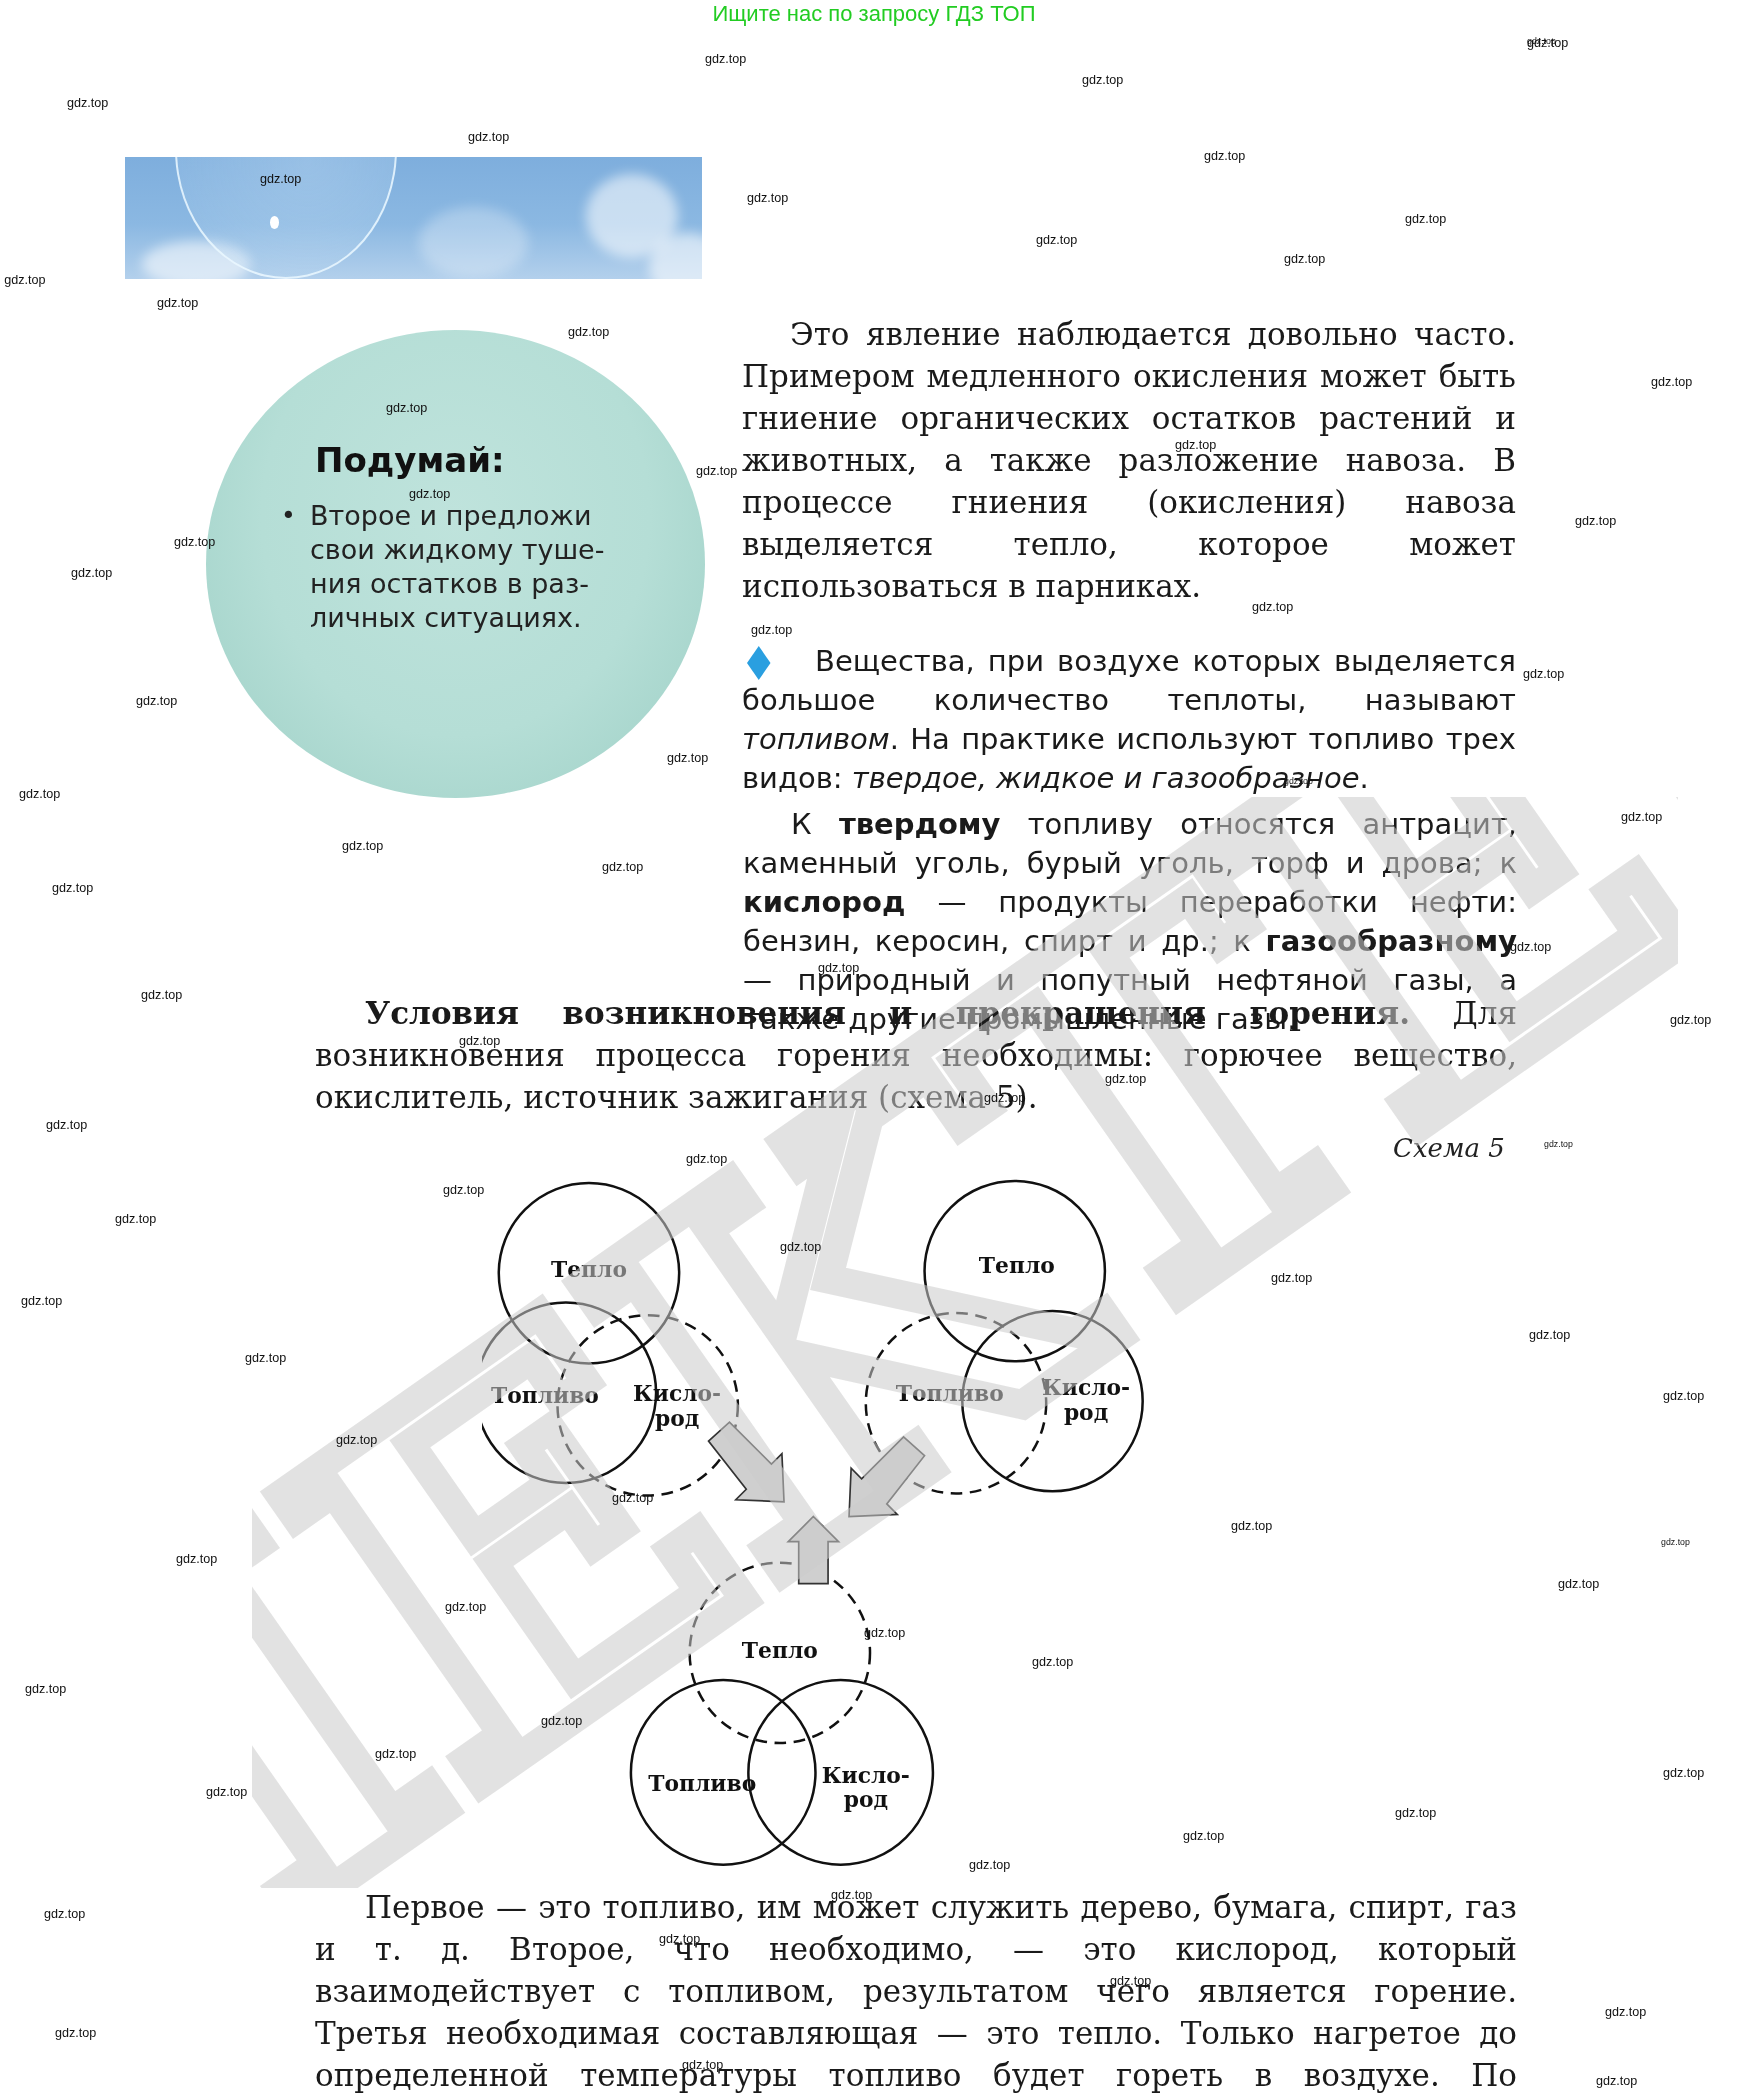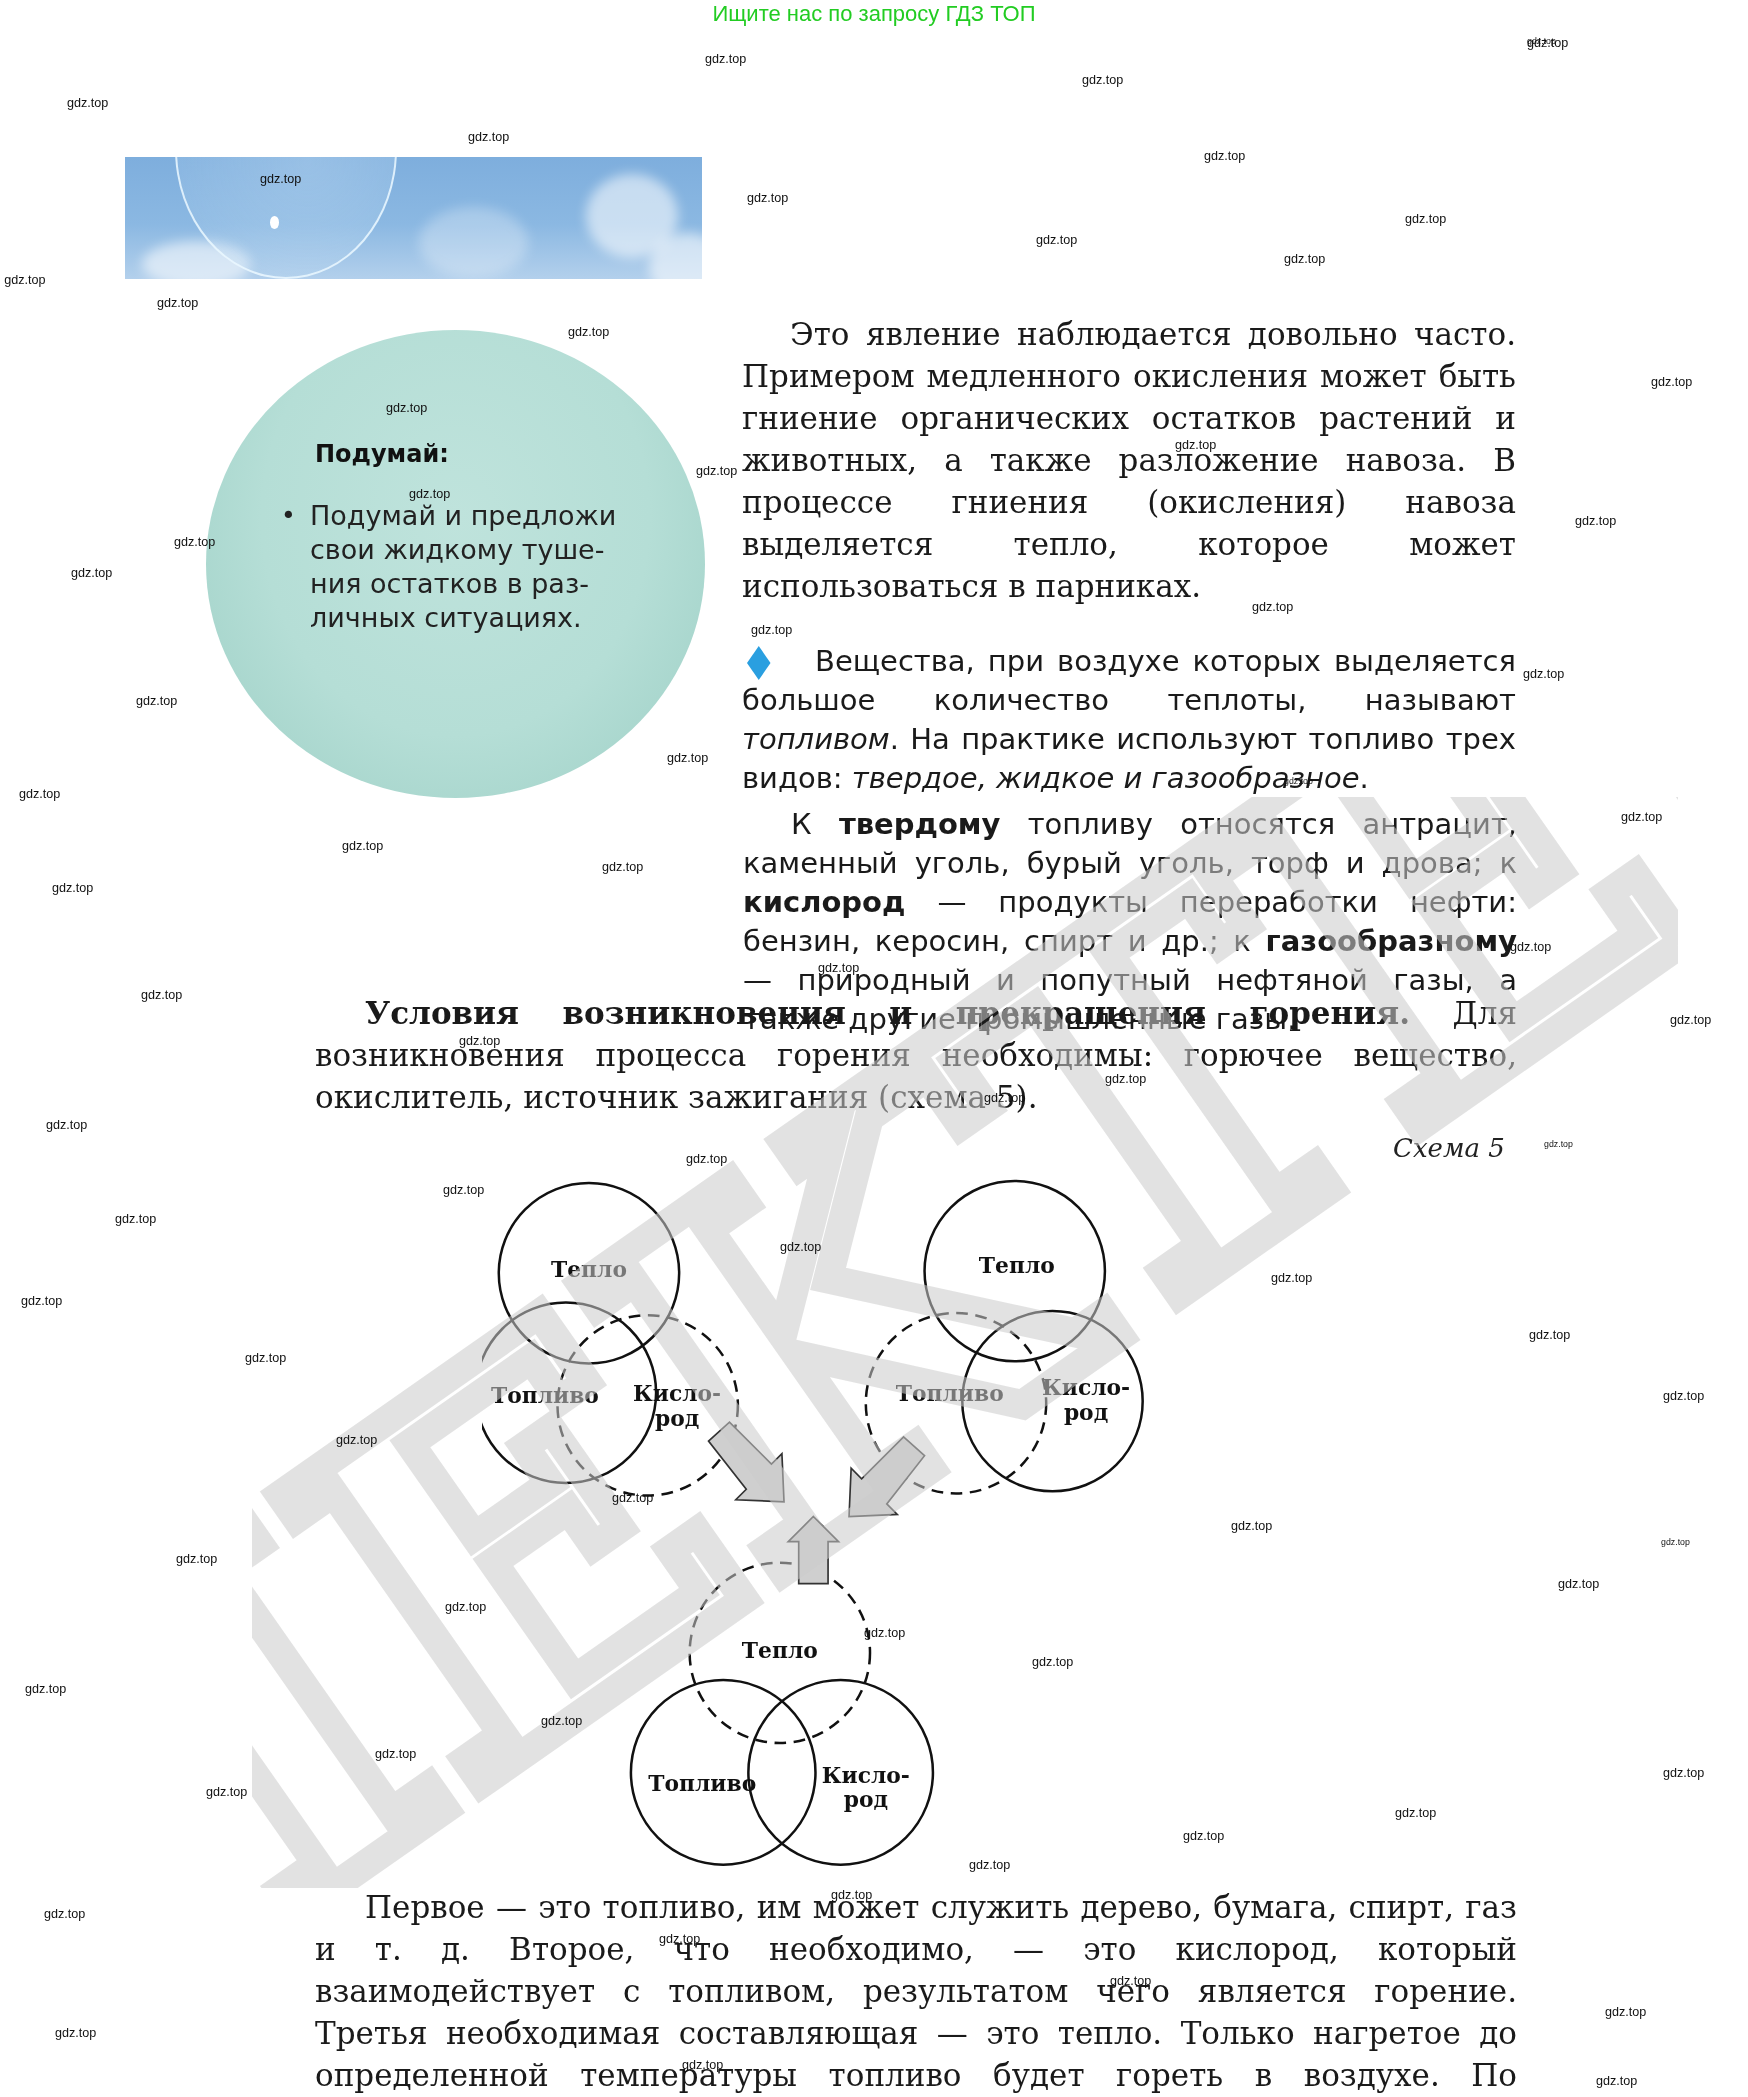--- a/index.html
+++ b/index.html
@@ -7,21 +7,21 @@
   .abs { position:absolute; }
   .top-banner { left:0; top:0; width:1748px; text-align:center; font-size:22px; color:#22cc22; line-height:27px; }
   .sky { left:125px; top:157px; width:577px; height:122px; overflow:hidden;
          background: linear-gradient(180deg,#7eaedd 0%,#8bb8e2 55%,#b3d0ec 100%); }
   .sky .cloud { position:absolute; border-radius:50%; background:rgba(255,255,255,0.55); filter:blur(5.9px); }
   .sky .bubble { position:absolute; left:50px; top:-138px; width:218px; height:256px; border-radius:50%;
         border:2.5px solid rgba(235,248,255,0.85); background:radial-gradient(ellipse at 60% 55%, rgba(200,225,245,0.35), rgba(160,200,235,0.15)); }
   .sky .spark { position:absolute; left:145px; top:59px; width:9.2px; height:12.6px; border-radius:50%; background:#fff; }
   .think { left:206px; top:330px; width:499px; height:468px; border-radius:50%;
            background: radial-gradient(ellipse at 50% 40%, #bfe3dc 0%, #b5ded6 55%, #a8d6cd 78%, #d9efec 92%, #ffffff 100%); }
-  .think-title { left:315px; top:440px; font-family:"DejaVu Sans", sans-serif; font-weight:bold; font-size:24px; color:#111; }
+  .think-title { left:315px; top:440px; font-family:"DejaVu Sans", sans-serif; font-weight:bold; font-size:34px; color:#111; }
   .think-list { left:281px; top:499px; width:344px; font-family:"DejaVu Sans", sans-serif; font-size:27px; line-height:34px; color:#222; }
   .think-list .bullet { position:absolute; left:0; top:0; font-size:25px; }
   .think-list .txt { margin-left:29px; display:block; }
   .serif-block { font-family:"DejaVu Serif", serif; font-size:31px; line-height:42px; color:#1a1a1a; text-align:justify; }
   .sans-block { font-family:"DejaVu Sans", sans-serif; font-size:29px; line-height:39px; color:#1a1a1a; text-align:justify; }
   .p1 { left:742px; top:313px; width:774px; }
   .p1 .indent { display:inline-block; width:48px; }
   .diamond { left:747px; top:646px; width:23.5px; height:34px; background:#2a9fe0; clip-path:polygon(50% 0,100% 50%,50% 100%,0 50%); }
   .p2 { left:742px; top:642px; width:774px; }
   .p2 .indent { display:inline-block; width:73px; }
@@ -47,21 +47,21 @@
   <div class="cloud" style="left:524px;top:76px;width:76px;height:67px;"></div>
   <div class="cloud" style="left:294px;top:50px;width:109px;height:71px;opacity:0.5;"></div>
   <div class="bubble"></div>
   <div class="spark"></div>
 </div>
 
 <div class="abs think"></div>
 <div class="abs think-title">Подумай:</div>
 <div class="abs think-list">
   <span class="bullet">•</span>
-  <span class="txt">Подумай и предложи</span>
+  <span class="txt">Второе и предложи</span>
   <span class="txt">свои жидкому туше-</span>
   <span class="txt">ния остатков в раз-</span>
   <span class="txt">личных ситуациях.</span>
 </div>
 
 <div class="abs serif-block p1"><span class="indent"></span><span>Это явление наблюдается довольно часто. Примером медленного окисления может быть гниение органических остатков растений и животных, а также разложение навоза. В процессе гниения (окисления) навоза выделяется тепло, которое может использоваться в парниках.</span></div>
 
 <div class="abs diamond"></div>
 <div class="abs sans-block p2"><span class="indent"></span><span>Вещества, при воздухе которых выделяется большое количество теплоты, называют </span><i>топливом</i><span>. На практике используют топливо трех видов: </span><i>твердое, жидкое и газообразное</i><span>.</span></div>
 

